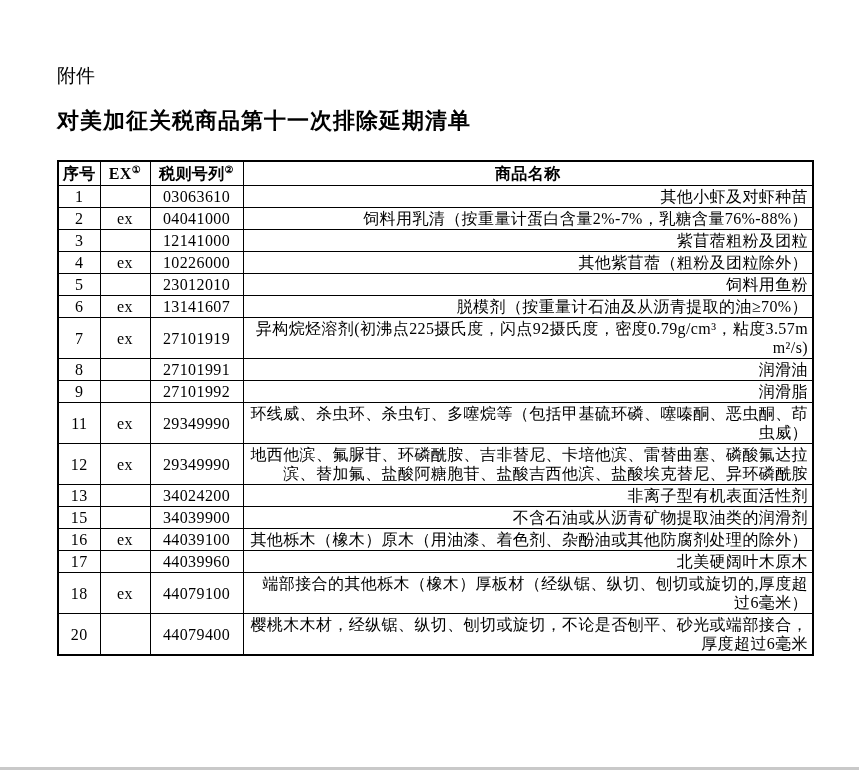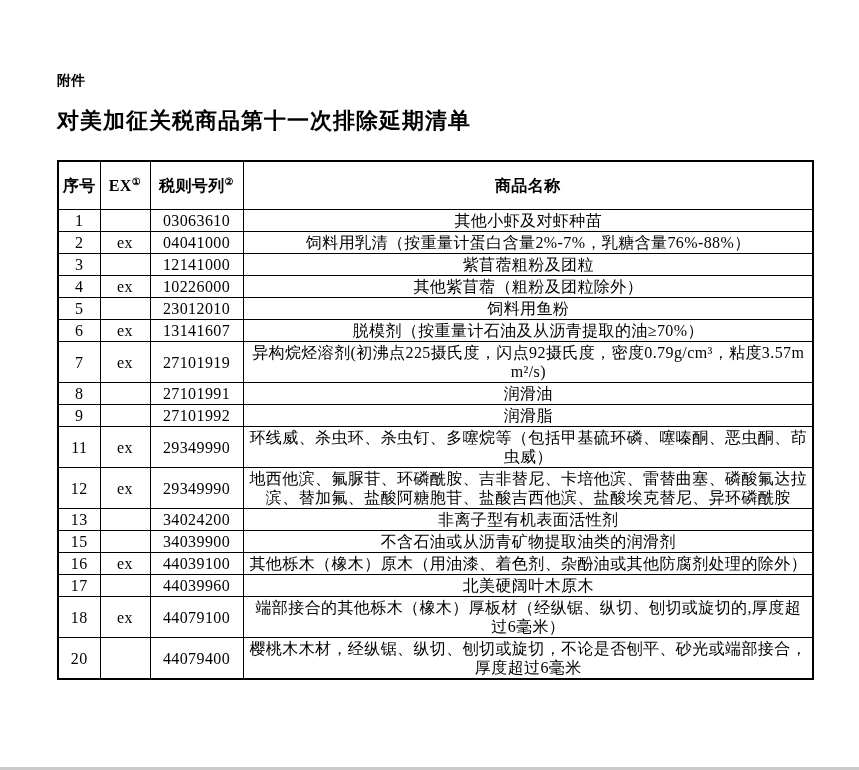--- a/index.html
+++ b/index.html
@@ -12,23 +12,23 @@
     width: 859px;
     height: 770px;
     background: #ffffff;
     overflow: hidden;
     font-family: "Liberation Serif", "DejaVu Serif", serif;
     color: #000000;
   }
   .attachment {
     position: absolute;
     left: 57px;
-    top: 72px;
-    font-size: 14px;
-    font-weight: bold;
+    top: 63px;
+    font-size: 19px;
+    font-weight: normal;
   }
   .title {
     position: absolute;
     left: 57px;
     top: 106px;
     width: 757px;
     margin: 0;
     font-size: 22px;
     font-weight: bold;
     letter-spacing: 1px;
@@ -48,24 +48,24 @@
     font-size: 16px;
     line-height: 19px;
     padding: 1px 0;
     text-align: center;
     vertical-align: middle;
     letter-spacing: 0.4px;
     overflow: hidden;
   }
   .tariff-table th {
     font-weight: bold;
-    padding: 14px 0;
+    padding: 2px 0;
   }
   .tariff-table td.cell-name {
-    text-align: center;
+    text-align: right;
     padding: 1px 4px 1px 5px;
     word-break: break-all;
   }
   .tariff-table sup {
     font-size: 10px;
     line-height: 0;
     vertical-align: super;
   }
   .bottom-strip {
     position: absolute;

